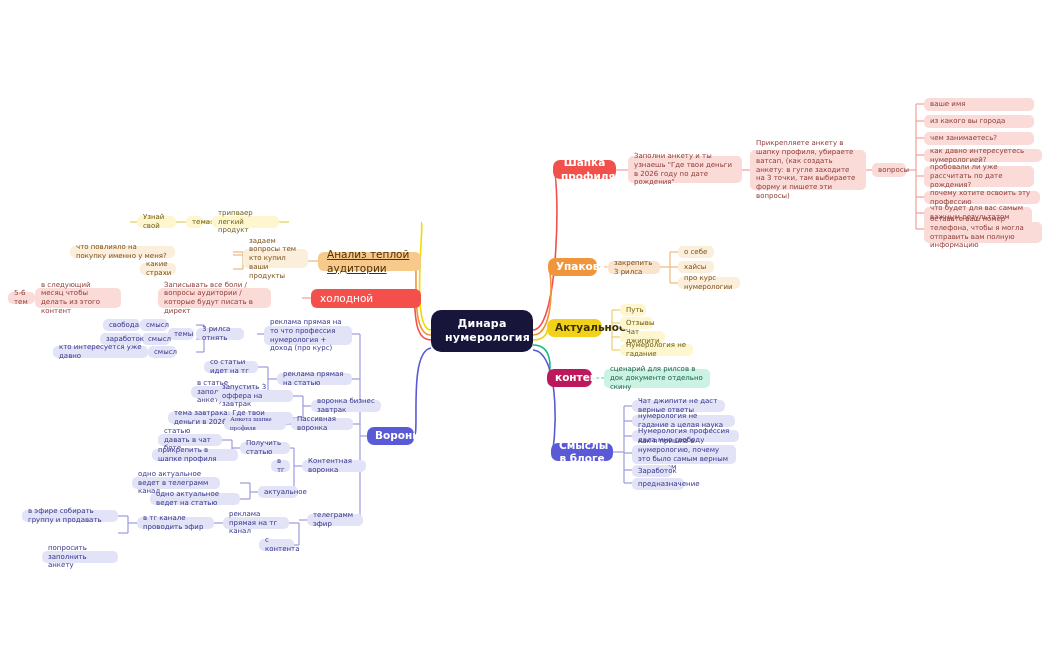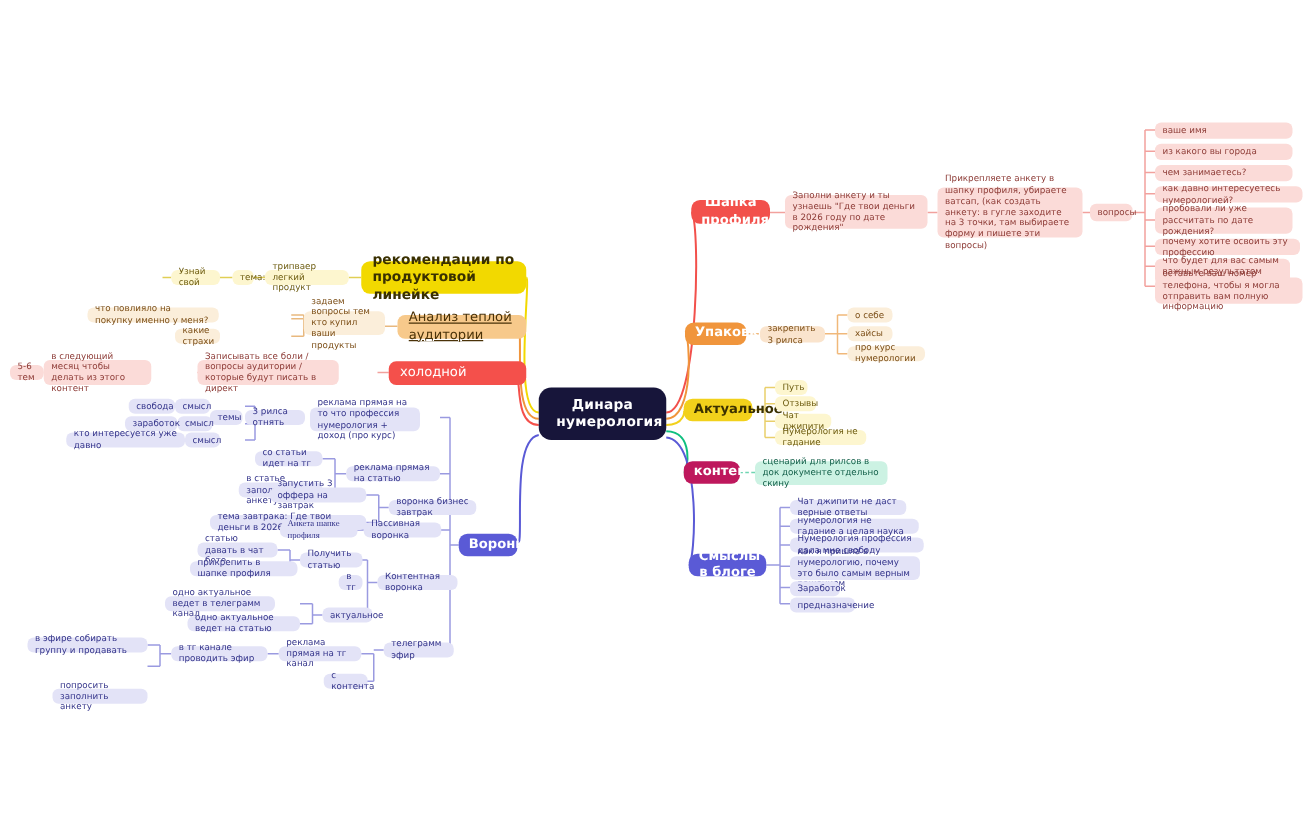--- a/index.html
+++ b/index.html
@@ -270,23 +270,20 @@
   <div class="node chip c-blue2 t-left" style="left:632px;top:445px;width:104px;height:19px;">
     <span>как я пришла в нумерологию, почему это было самым верным решением</span>
     </div>
   <div class="node chip c-blue2 t-left" style="left:632px;top:465px;width:40px;height:12px;">
     <span>Заработок</span>
     </div>
   <div class="node chip c-blue2 t-left" style="left:632px;top:478px;width:52px;height:12px;">
     <span>предназначение</span>
     </div>
 
-  <div class="node pill-bigyellow" style="left:289px;top:209px;width:132px;height:26px;">
-    <span>рекомендации по продуктовой линейке</span>
-  </div>
   <div class="node chip c-yellow" style="left:212px;top:216px;width:67px;height:12px;justify-content:center;">
     <span>трипваер легкий продукт</span>
     </div>
   <div class="node chip c-yellow" style="left:186px;top:216px;width:17px;height:12px;justify-content:center;">
     <span>тема:</span>
     </div>
   <div class="node chip c-yellow" style="left:137px;top:216px;width:39px;height:12px;justify-content:center;">
     <span>Узнай свой</span>
     </div>
 
@@ -313,21 +310,21 @@
     <span>в следующий месяц чтобы делать из этого контент</span>
     </div>
   <div class="node chip c-red" style="left:8px;top:292px;width:27px;height:12px;justify-content:center;">
     <span>5-6 тем</span>
     </div>
 
   <div class="node main-pill pill-blue" style="left:367px;top:427px;width:47px;height:18px;">
     <span>Воронки</span>
   </div>
 
-  <div class="node chip c-blue2 t-left" style="left:248px;top:326px;width:88px;height:19px;">
+  <div class="node chip c-blue2 t-left" style="left:264px;top:326px;width:88px;height:19px;">
     <span>реклама прямая на то что профессия нумерология + доход (про курс)</span>
     </div>
   <div class="node chip c-blue2" style="left:238px;top:328px;width:50px;height:12px;justify-content:center;opacity:0;">
     <span>3 рилса отнять</span>
     </div>
   <div class="node chip c-blue2" style="left:196px;top:328px;width:48px;height:12px;justify-content:center;">
     <span>3 рилса отнять</span>
     </div>
   <div class="node chip c-blue2" style="left:168px;top:328px;width:26px;height:12px;justify-content:center;">
     <span>темы</span>

